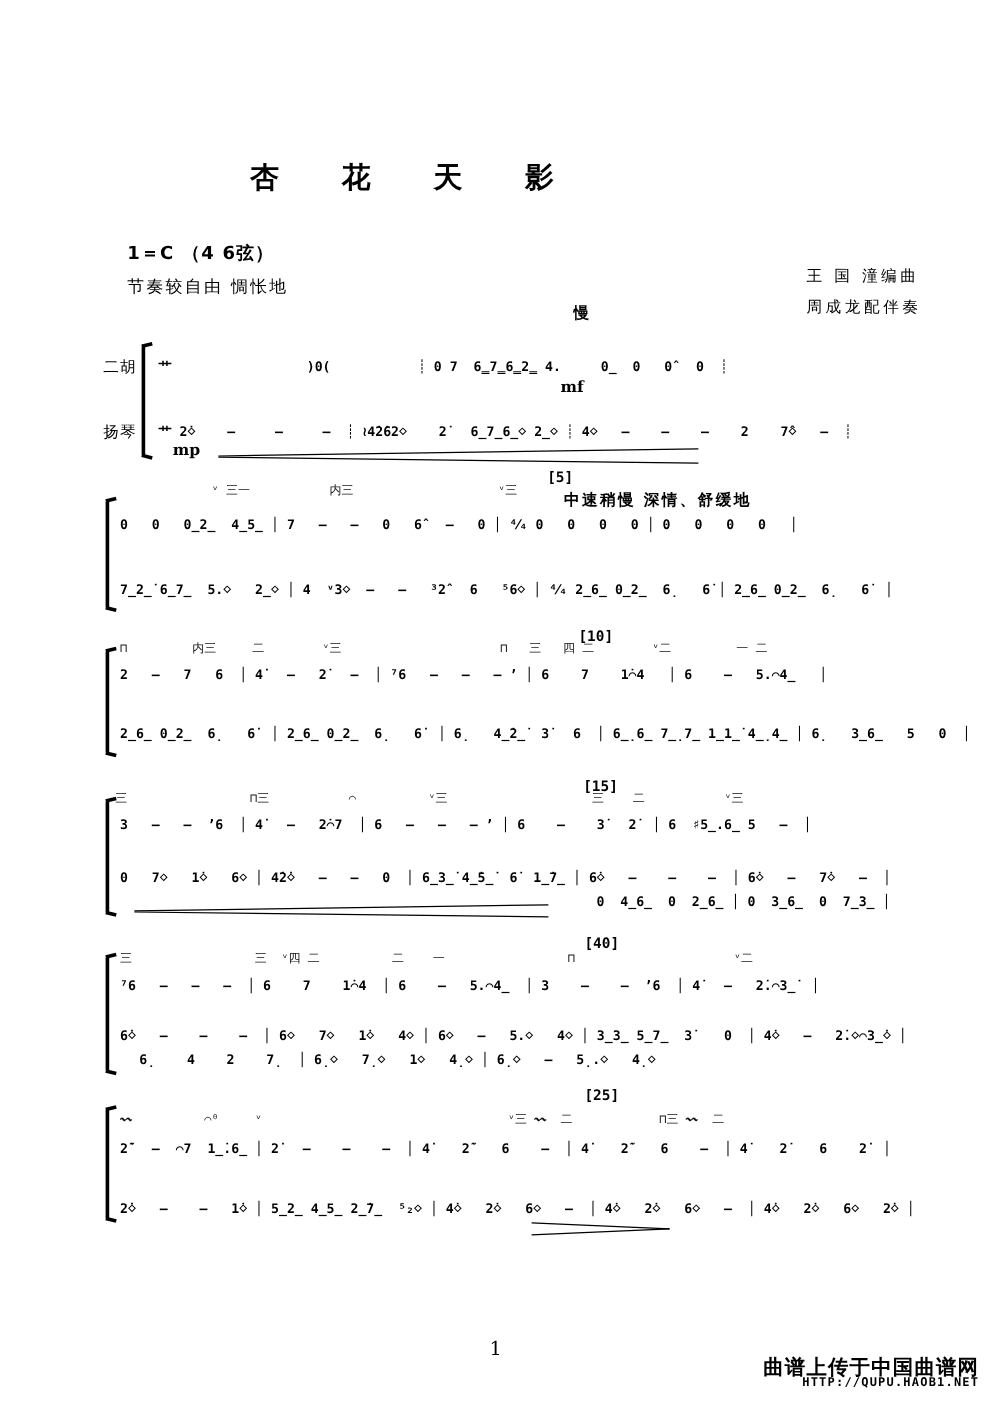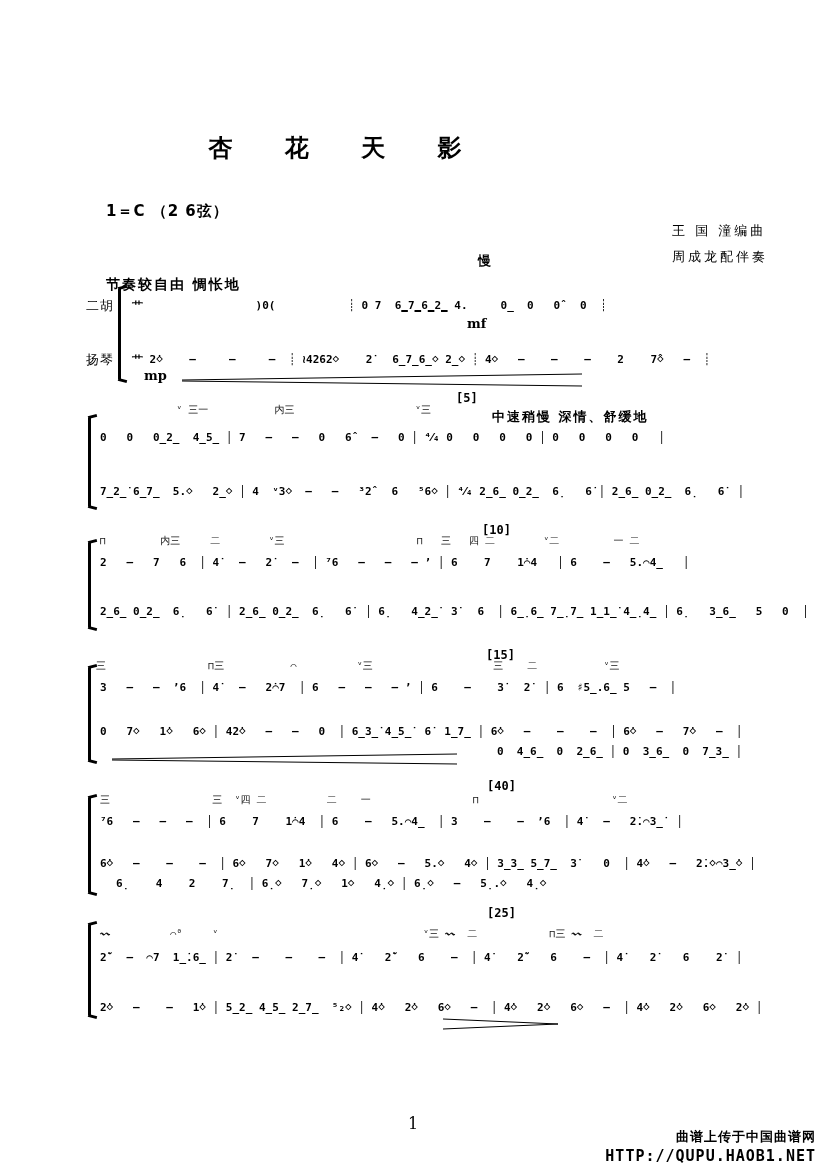--- a/index.html
+++ b/index.html
@@ -12,73 +12,73 @@
   .title{
     width:692px;text-align:center;font-size:24px;font-weight:bold;
     letter-spacing:22px;top:132px;left:0;
   }
   .credits{
     right:58px;top:186px;text-align:left;font-size:13px;line-height:26px;
     letter-spacing:3px;
     margin-top:32px;
   }
   .keysig{left:106px;top:202px;font-size:15px;font-weight:bold;letter-spacing:1px;}
-  .tempohead{left:106px;top:230px;font-size:14px;font-weight:bold;letter-spacing:2px;margin-top:46px;}
+  .tempohead{left:106px;top:230px;font-size:14px;font-weight:normal;letter-spacing:2px;}
   .note-line{
     font-family:"DejaVu Sans Mono","DejaVu Sans",monospace;
     font-size:11px;font-weight:bold;white-space:pre;line-height:20px;
   }
   .marks-line{
     font-family:"DejaVu Sans Mono","DejaVu Sans",monospace;
     font-size:10px;white-space:pre;color:#111;line-height:12px;
   }
   .inst-label{font-size:13px;letter-spacing:1px;}
   .reh-num{font-size:12px;font-weight:bold;font-family:"DejaVu Sans Mono",monospace;}
   .tempo-text{font-size:13px;font-weight:bold;letter-spacing:2px;}
   .dyn{font-family:"DejaVu Serif","Liberation Serif",serif;font-weight:bold;font-size:13px;}
   .bracket{width:7px;border-left:3px solid #000;}
   .bracket::before{content:"";position:absolute;left:-3px;top:-3px;width:9px;height:3px;background:#000;transform:rotate(-14deg);}
   .bracket::after{content:"";position:absolute;left:-3px;bottom:-3px;width:9px;height:3px;background:#000;transform:rotate(14deg);}
   .pagenum{width:826px;left:0;top:1114px;text-align:center;font-size:16px;font-family:"DejaVu Serif","Liberation Serif",serif;}
-  .wm1{right:10px;top:1128px;font-size:13px;font-weight:bold;letter-spacing:1px;}
-  .wm2{right:10px;top:1147px;font-size:15px;font-weight:bold;font-family:"DejaVu Sans Mono",monospace;letter-spacing:1px;}
+  .wm1{right:10px;top:1128px;font-size:17px;font-weight:bold;letter-spacing:1px;}
+  .wm2{right:10px;top:1147px;font-size:10px;font-weight:bold;font-family:"DejaVu Sans Mono",monospace;letter-spacing:1px;}
   svg.hairpin{overflow:visible;}
 </style>
 </head>
 <body>
 
 <div class="abs title">杏 花 天 影</div>
 
 <div class="abs credits">
   <div>王 国 潼编曲</div>
   <div>周成龙配伴奏</div>
 </div>
 
-<div class="abs keysig">1＝C （2 6弦）</div>
+<div class="abs keysig">1＝C （4 6弦）</div>
 <div class="abs tempohead">节奏较自由  惆怅地</div>
 
 <div>
   <div class="abs inst-label" style="left:86px;top:297px">二胡</div>
   <div class="abs inst-label" style="left:86px;top:351px">扬琴</div>
   <div class="abs bracket" style="left:118px;top:289px;height:90px"></div>
   <div class="abs tempo-text" style="left:478px;top:252px">慢</div>
   <div class="abs note-line" style="left:132px;top:296px">艹                 )0(           ┊ 0 7  6̳7̳6̳2̳ 4.     0̲  0   0̂   0  ┊</div>
   <div class="abs dyn" style="left:467px;top:316px">mf</div>
   <div class="abs note-line" style="left:132px;top:350px">艹 2̇⋄    –     –     –  ┊ ≀4̇2̇62⋄    2̇   6̲7̲6̲⋄ 2̲⋄ ┊ 4⋄   –    –    –    2    7̂⋄   –  ┊</div>
   <div class="abs dyn" style="left:144px;top:368px">mp</div>
   <svg class="abs hairpin" style="left:182px;top:372px" width="400" height="16">
     <line x1="0" y1="8" x2="400" y2="2" stroke="#000" stroke-width="1"></line>
     <line x1="0" y1="9" x2="400" y2="14" stroke="#000" stroke-width="1"></line>
   </svg>
 </div>
 
 <div>
   <div class="abs bracket" style="left:88px;top:418px;height:88px"></div>
   <div class="abs reh-num" style="left:456px;top:391px">[5]</div>
-  <div class="abs tempo-text" style="left:492px;top:408px">中速稍慢  深情、舒缓地</div>
+  <div class="abs tempo-text" style="left:470px;top:408px">中速稍慢  深情、舒缓地</div>
   <div class="abs marks-line" style="left:104px;top:404px">            ᵛ 三一           内三                    ᵛ三</div>
   <div class="abs note-line" style="left:100px;top:428px">0   0   0̲2̲  4̲5̲ │ 7   –   –   0   6̂   –   0 │ ⁴⁄₄ 0   0   0   0 │ 0   0   0   0   │</div>
   <div class="abs note-line" style="left:100px;top:482px">7̲2̲̇ 6̲7̲  5.⋄   2̲⋄ │ 4  ᵛ3⋄  –   –   ³2̂   6   ⁵6⋄ │ ⁴⁄₄ 2̲6̲ 0̲2̲  6̣   6̇ │ 2̲6̲ 0̲2̲  6̣   6̇  │</div>
 </div>
 
 <div>
   <div class="abs bracket" style="left:88px;top:543px;height:84px"></div>
   <div class="abs reh-num" style="left:482px;top:523px">[10]</div>
   <div class="abs marks-line" style="left:100px;top:535px">⊓         内三     二        ᵛ三                      ⊓   三   四 二        ᵛ二         一 二</div>
   <div class="abs note-line" style="left:100px;top:553px">2   –   7   6  │ 4̇   –   2̇   –  │ ⁷6   –   –   – ’ │ 6    7    1̇⌒4   │ 6    –   5.⌒4̲   │</div>

